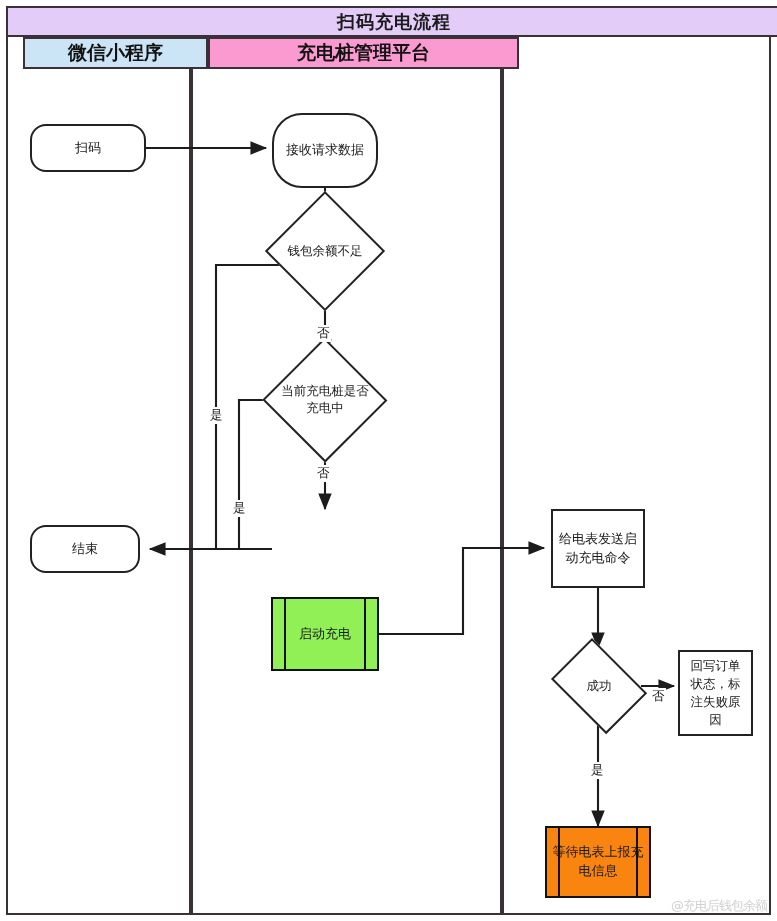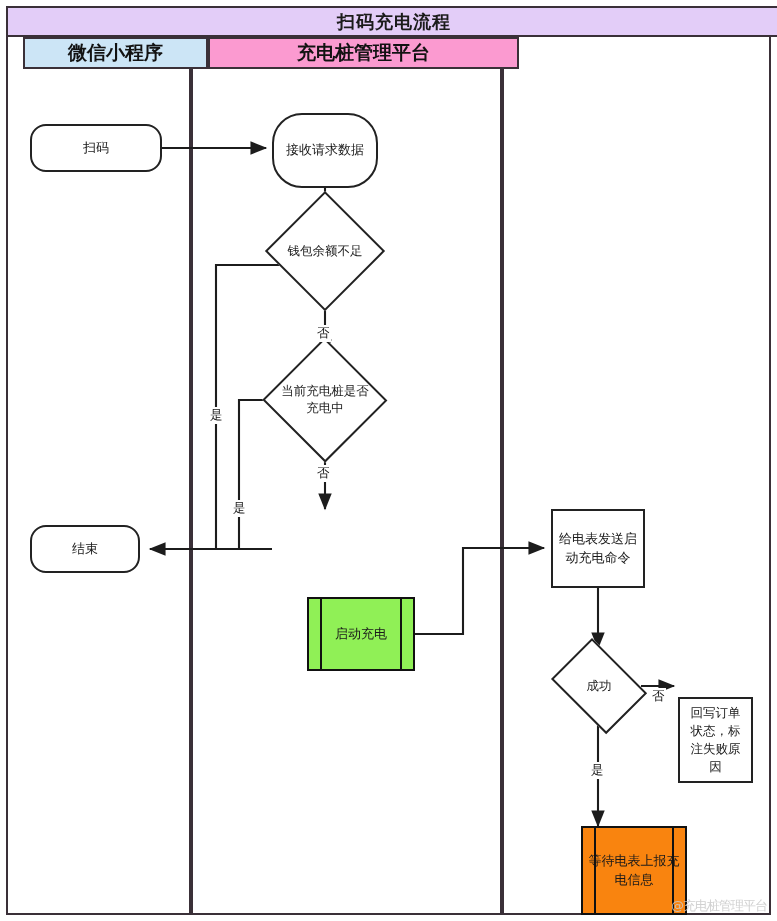--- a/index.html
+++ b/index.html
@@ -69,21 +69,20 @@
     background:#ffffff;
     z-index:5;
   }
   .rect{ border:2px solid #222; }
   .stadium{ border:2px solid #222; border-radius:16px; }
 
   
   .subproc{
     border:2px solid #111;
     z-index:5;
-    margin-left:36px;
   }
   .subproc::before,.subproc::after{
     content:"";
     position:absolute;
     top:0;bottom:0;
     width:0;
     border-left:2px solid #111;
   }
   .subproc::before{ left:11px; }
   .subproc::after { right:11px; }
@@ -194,21 +193,21 @@
       <path d="M379,634 L463,634 L463,548 L544,548" marker-end="url(#ah)"></path>
 
       <path d="M598,588 L598,648" marker-end="url(#ah)"></path>
 
       <path d="M641,686 L674,686" marker-end="url(#ah)"></path>
 
       <path d="M598,724 L598,826" marker-end="url(#ah)"></path>
     </g>
   </svg>
 
-  <div class="node stadium" style="left:30px;  top:124px; width:132px; height:48px;">扫码</div>
+  <div class="node stadium" style="left:30px;  top:124px; width:116px; height:48px;">扫码</div>
 
   <div class="node stadium" style="left:30px;  top:525px; width:110px; height:48px;">结束</div>
 
   <div class="node rect" style="left:272px; top:113px; width:106px; height:75px;border-radius:30px;">接收请求数据</div>
 
   <div class="diamond" style="left:265px; top:191px; width:120px; height:120px;">
     <div class="dshape"></div>
     <div class="dtext" style="padding:0 16px;">钱包余额不足</div>
   </div>
 
@@ -221,25 +220,25 @@
   <div class="node subproc green" style="left:271px; top:597px; width:108px; height:74px;">启动充电</div>
 
 
   <div class="node rect" style="left:551px; top:509px; width:94px; height:79px;">给电表发送启动充电命令</div>
 
   <div class="diamond" style="left:544px; top:645px; width:110px; height:82px;">
     <div class="dshape"></div>
     <div class="dtext">成功</div>
   </div>
 
-  <div class="node rect" style="left:678px; top:650px; width:75px; height:86px; font-size:12.5px; padding:0 6px;margin-top:47px;">回写订单状态，标注失败原因</div>
-
-  <div class="node subproc orange" style="left:545px; top:826px; width:106px; height:89px;">等待电表上报充电信息</div>
+  <div class="node rect" style="left:678px; top:650px; width:75px; height:86px; font-size:12.5px; padding:0 6px;">回写订单状态，标注失败原因</div>
+
+  <div class="node subproc orange" style="left:545px; top:826px; width:106px; height:72px;">等待电表上报充电信息</div>
 
   <span class="elabel" style="left:209px; top:407px;">是</span>
   <span class="elabel" style="left:316px; top:325px;">否</span>
   <span class="elabel" style="left:232px; top:500px;">是</span>
   <span class="elabel" style="left:316px; top:465px;">否</span>
   <span class="elabel" style="left:590px; top:762px;">是</span>
   <span class="elabel" style="left:651px; top:688px;">否</span>
 
-  <div class="watermark">@充电桩管理平台</div>
+  <div class="watermark">@充电后钱包余额</div>
 </div>
 
 </body></html>

